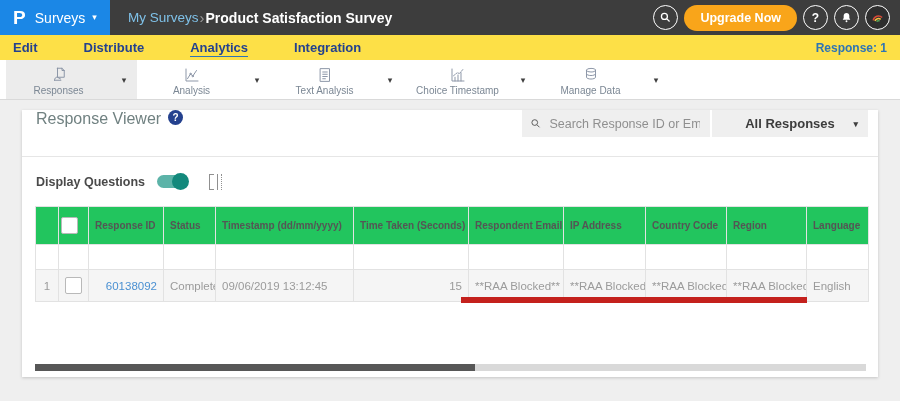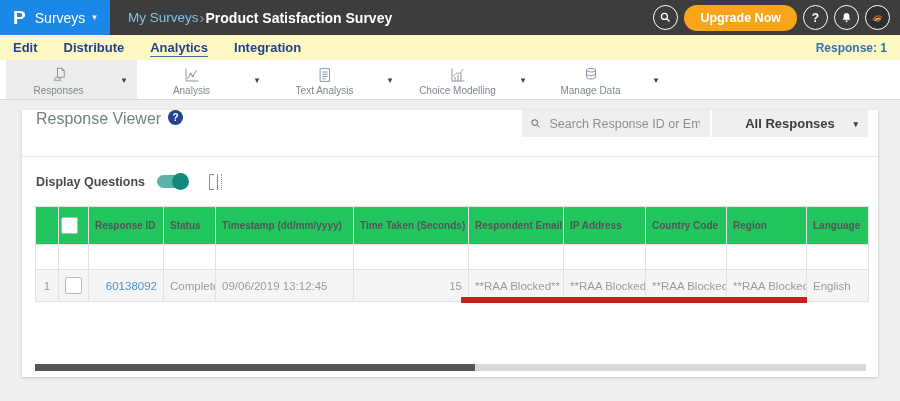--- a/index.html
+++ b/index.html
@@ -16,21 +16,21 @@
   .crumb-sep{color:#9a9a9a;font-size:15px;line-height:1;}
   .crumb-current{color:#fff;font-weight:700;font-size:14px;}
   .topbar-right{margin-left:auto;display:flex;align-items:center;gap:6px;padding-right:10px;}
   .circle-btn{width:25px;height:25px;min-width:25px;border:1.6px solid #fff;border-radius:50%;box-sizing:border-box;
     display:flex;align-items:center;justify-content:center;color:#fff;font-size:12px;font-weight:700;background:transparent;cursor:pointer;}
   .upgrade-btn{background:#f9a51a;color:#fff;font-weight:700;font-size:12.5px;border:none;border-radius:13px;height:26px;
     padding:0 16px;font-family:inherit;cursor:pointer;}
   .avatar{background:#2e2e2e;overflow:hidden;}
 
   
-  .tabbar{height:25px;background:#fef9c3;display:flex;align-items:center;padding:0 13px;gap:26px;}
+  .tabbar{height:25px;background:#fde047;display:flex;align-items:center;padding:0 13px;gap:46px;}
   .tab{font-size:13px;font-weight:700;color:#24418e;cursor:pointer;}
   .tab.active span{border-bottom:1.5px solid #2e74b5;padding-bottom:1px;}
   .response-count{margin-left:auto;color:#2e74b5;font-size:12px;font-weight:700;}
 
   
   .ribbon{height:40px;background:#fff;border-bottom:1px solid #d9d9d9;display:flex;align-items:stretch;padding-left:6px;box-sizing:border-box;}
   .ribbon-item{width:131px;display:flex;align-items:center;margin-right:2px;cursor:pointer;}
   .ribbon-item.active{background:#ececec;}
   .ribbon-btn{flex:1;display:flex;flex-direction:column;align-items:center;justify-content:center;gap:1px;height:100%;padding-top:2px;}
   .ribbon-btn svg{width:20px;height:18px;stroke:#8a94a6;fill:none;stroke-width:1.3;stroke-linecap:round;stroke-linejoin:round;}
@@ -170,21 +170,21 @@
       <span class="ribbon-caret">▾</span>
     </div>
 
     <div class="ribbon-item">
       <span class="ribbon-btn">
         <svg viewBox="0 0 24 24">
             <path d="M4 4v16h16"></path>
             <path d="M8 20v-5M12 20v-8M16 20v-11"></path>
             <path d="M6 13l5-4 3 1 5-6" stroke-dasharray="2 1.6"></path>
           </svg>
-        <span class="ribbon-label">Choice Modelling</span>
+        <span class="ribbon-label">Choice Timestamp</span>
       </span>
       <span class="ribbon-caret">▾</span>
     </div>
 
     <div class="ribbon-item">
       <span class="ribbon-btn">
         <svg viewBox="0 0 24 24">
             <ellipse cx="12" cy="5.6" rx="6" ry="2.4"></ellipse>
             <path d="M6 5.6v4.7c0 1.3 2.7 2.4 6 2.4s6-1.1 6-2.4V5.6"></path>
             <path d="M6 10.3V15c0 1.3 2.7 2.4 6 2.4s6-1.1 6-2.4v-4.7"></path>

